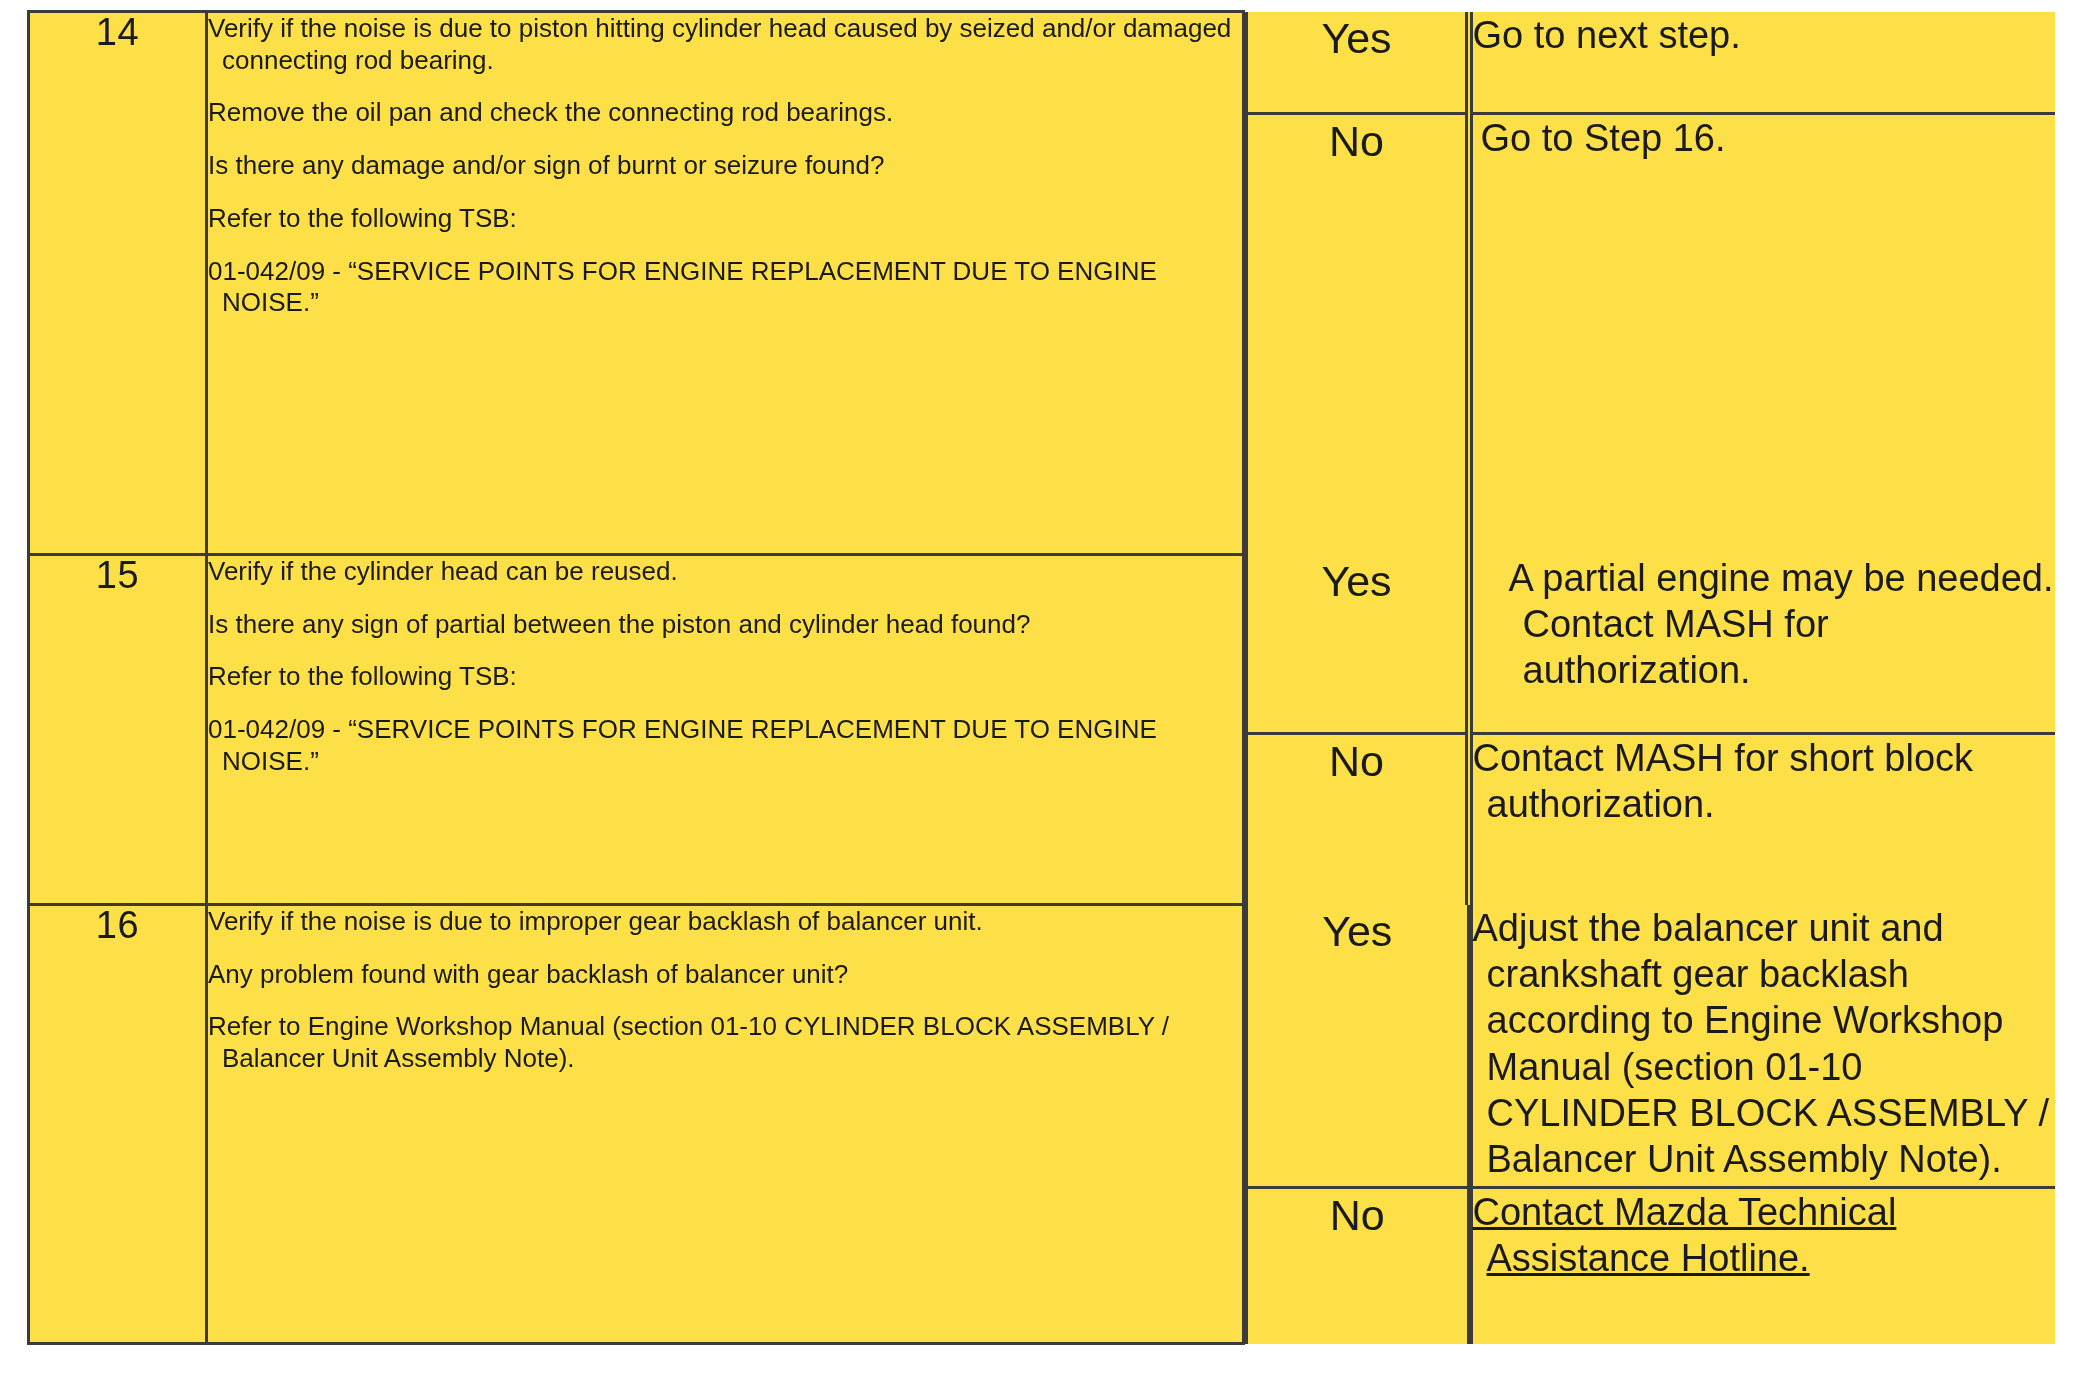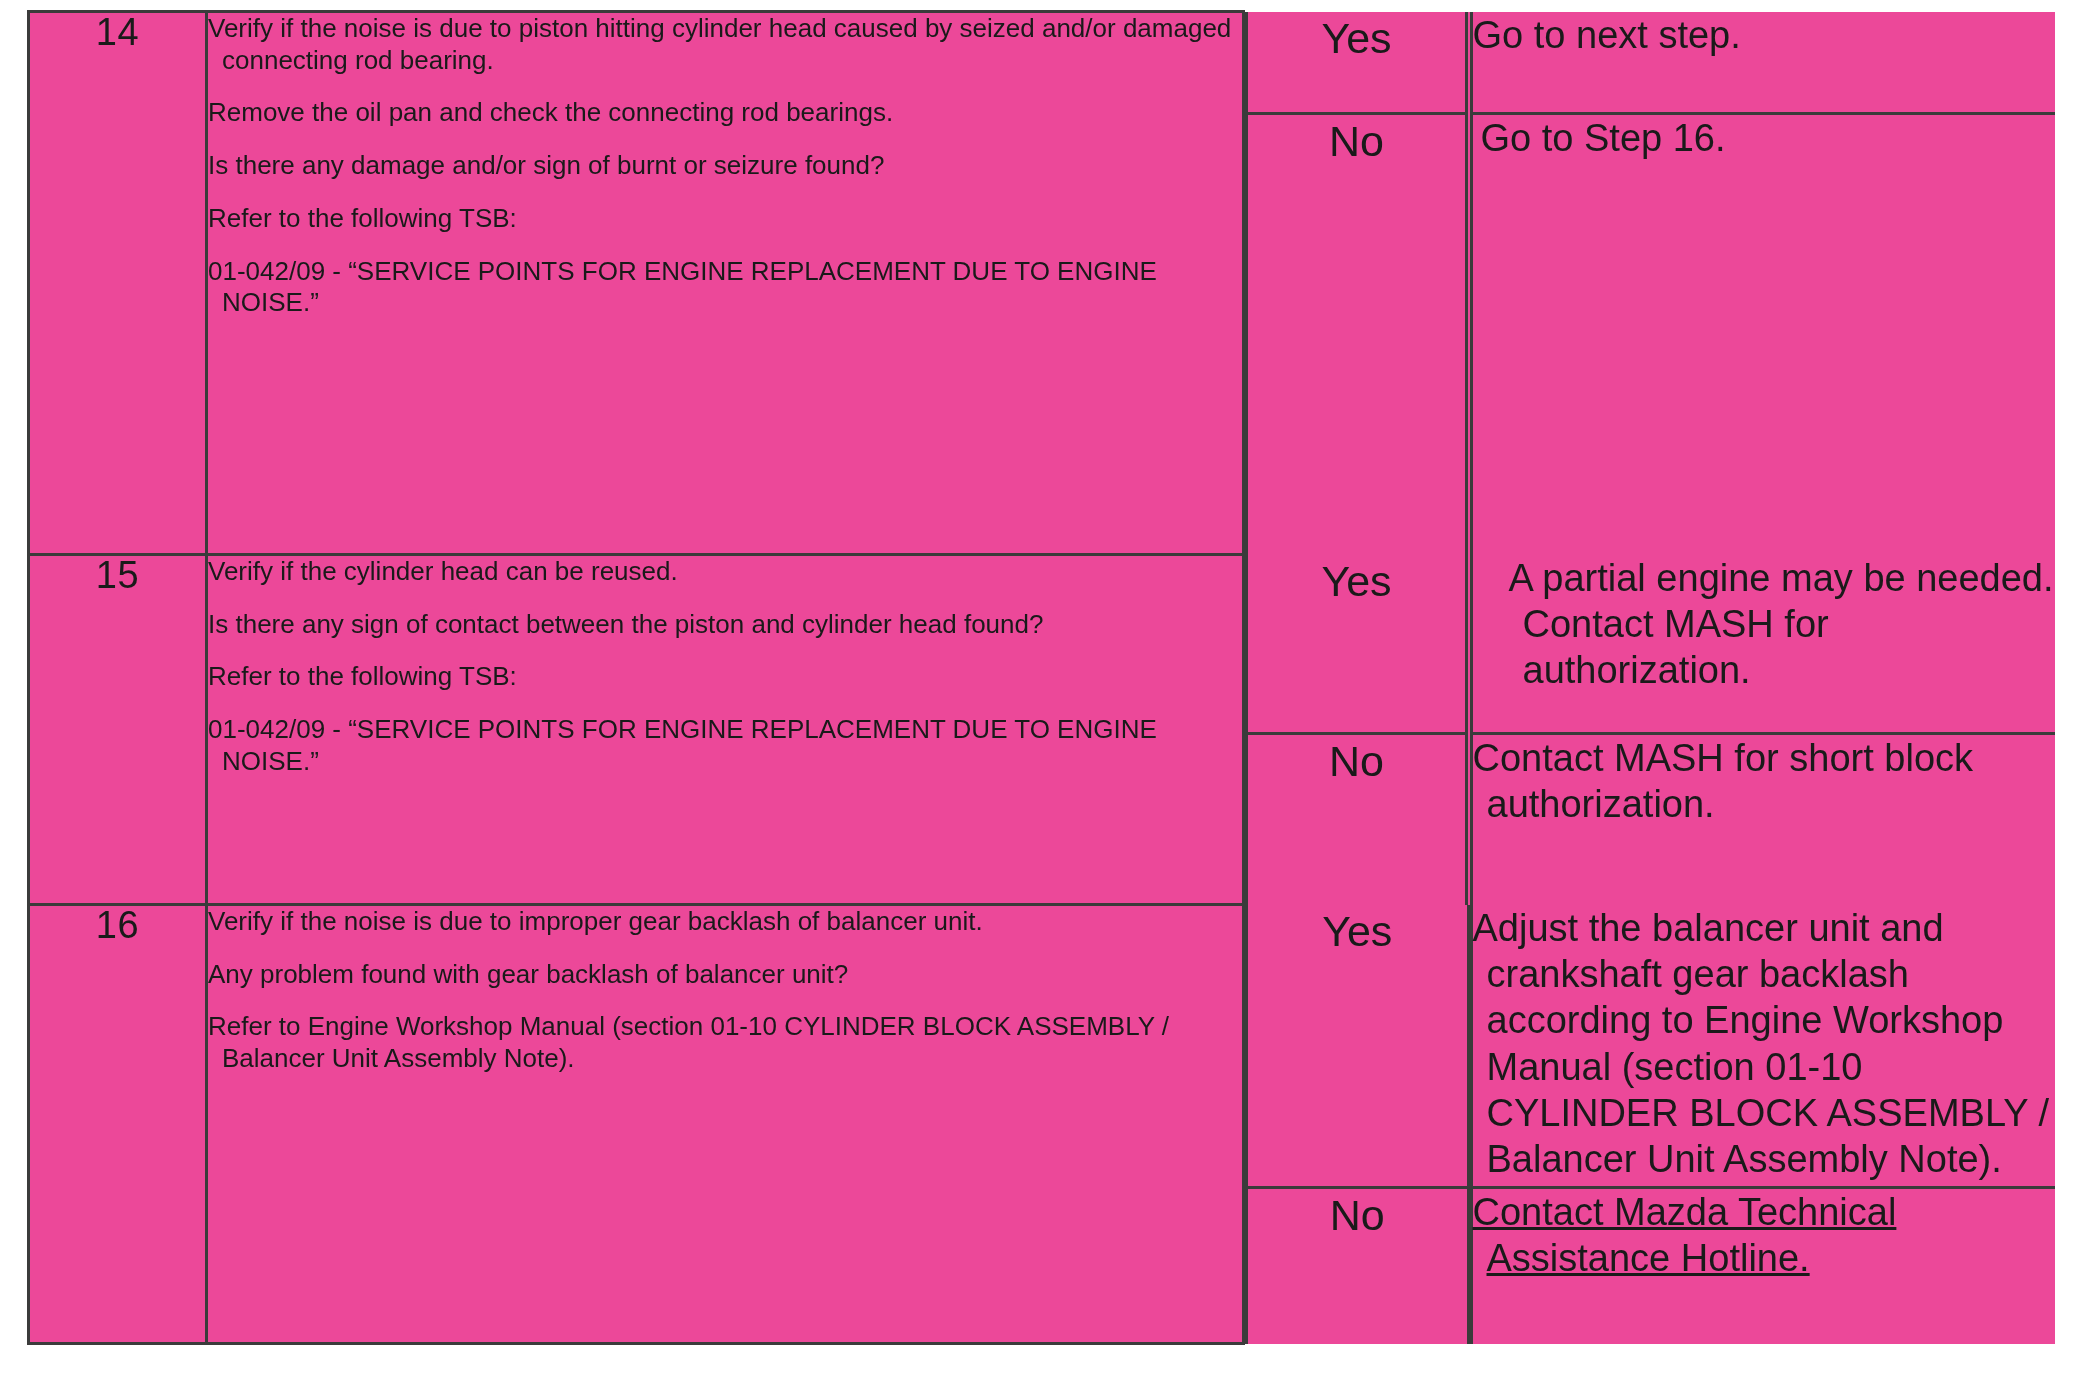--- a/index.html
+++ b/index.html
@@ -26,21 +26,21 @@
     left: 27px;
     top: 10px;
     width: 2026px;
     border-collapse: collapse;
     table-layout: fixed;
   }
   .diag-table td {
     border: 3px solid #3b3b3b;
     vertical-align: top;
     padding: 0;
-    background: #ec4899;
+    background: #fde047;
   }
 
   
   col.c-step    { width: 178px; }
   col.c-action  { width: 1037px; }
   col.c-result  { width: 226px; }
   col.c-next    { width: 585px; }
 
   
   .step-num {
@@ -148,21 +148,21 @@
             </tbody>
           </table>
         </td>
       </tr>
 
       <tr>
         <td class="step-num">15</td>
 
         <td class="action-cell">
           <p class="para">Verify if the cylinder head can be reused.</p>
-          <p class="para">Is there any sign of contact between the piston and cylinder head found?</p>
+          <p class="para">Is there any sign of partial between the piston and cylinder head found?</p>
           <p class="para">Refer to the following TSB:</p>
           <p class="para">01-042/09 - “SERVICE POINTS FOR ENGINE REPLACEMENT DUE TO ENGINE NOISE.”</p>
         </td>
 
         <td class="result-cell" style="padding:0;border:0;">
           <table class="sub">
             <tbody>
               <tr>
                 <td class="result-cell" style="border:3px solid #3b3b3b;border-top:0;height:177px;">Yes</td>
               </tr>

